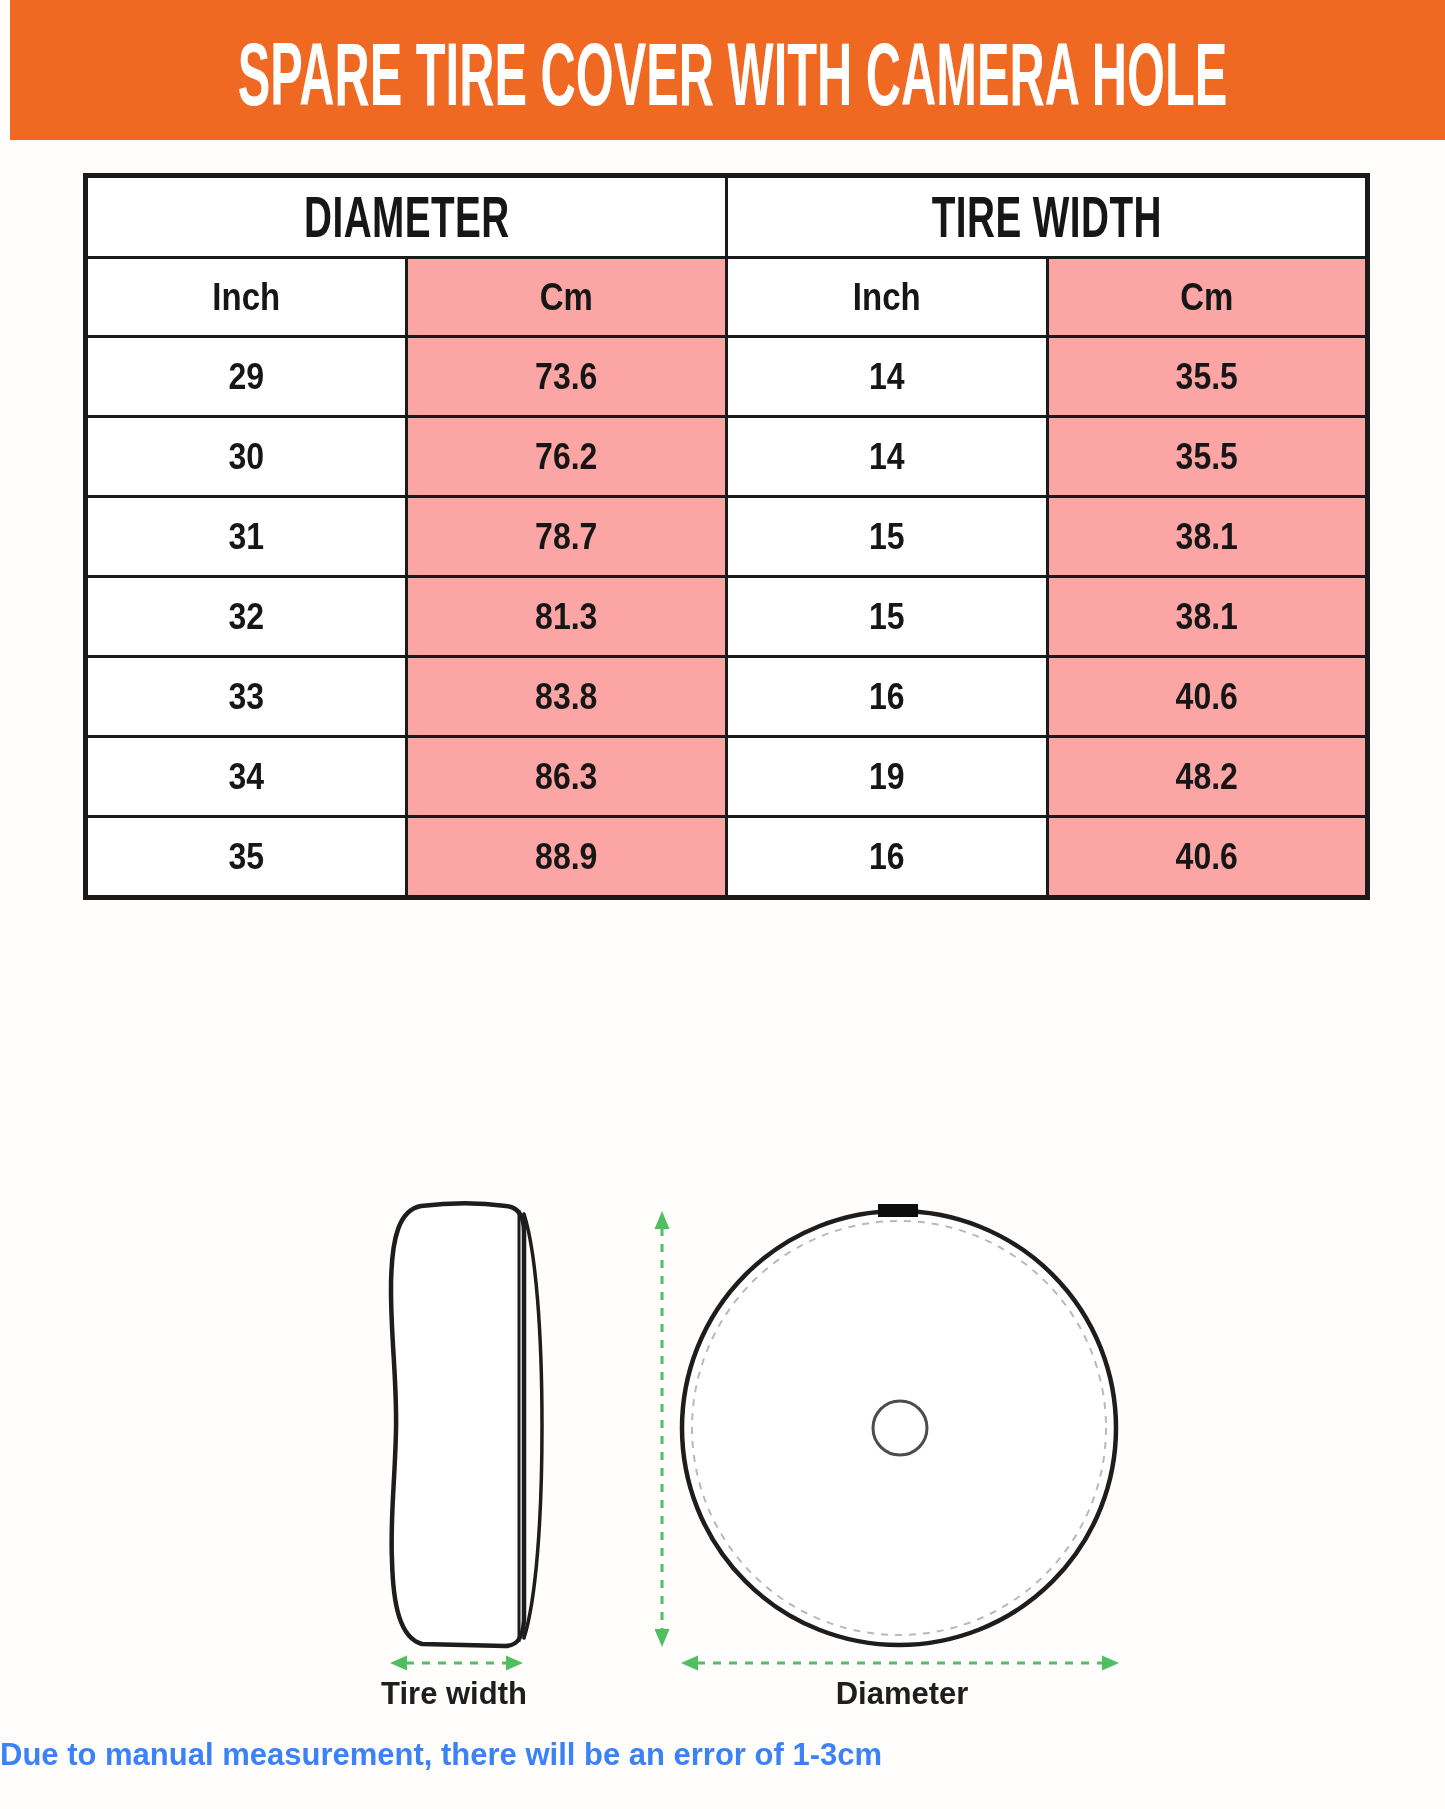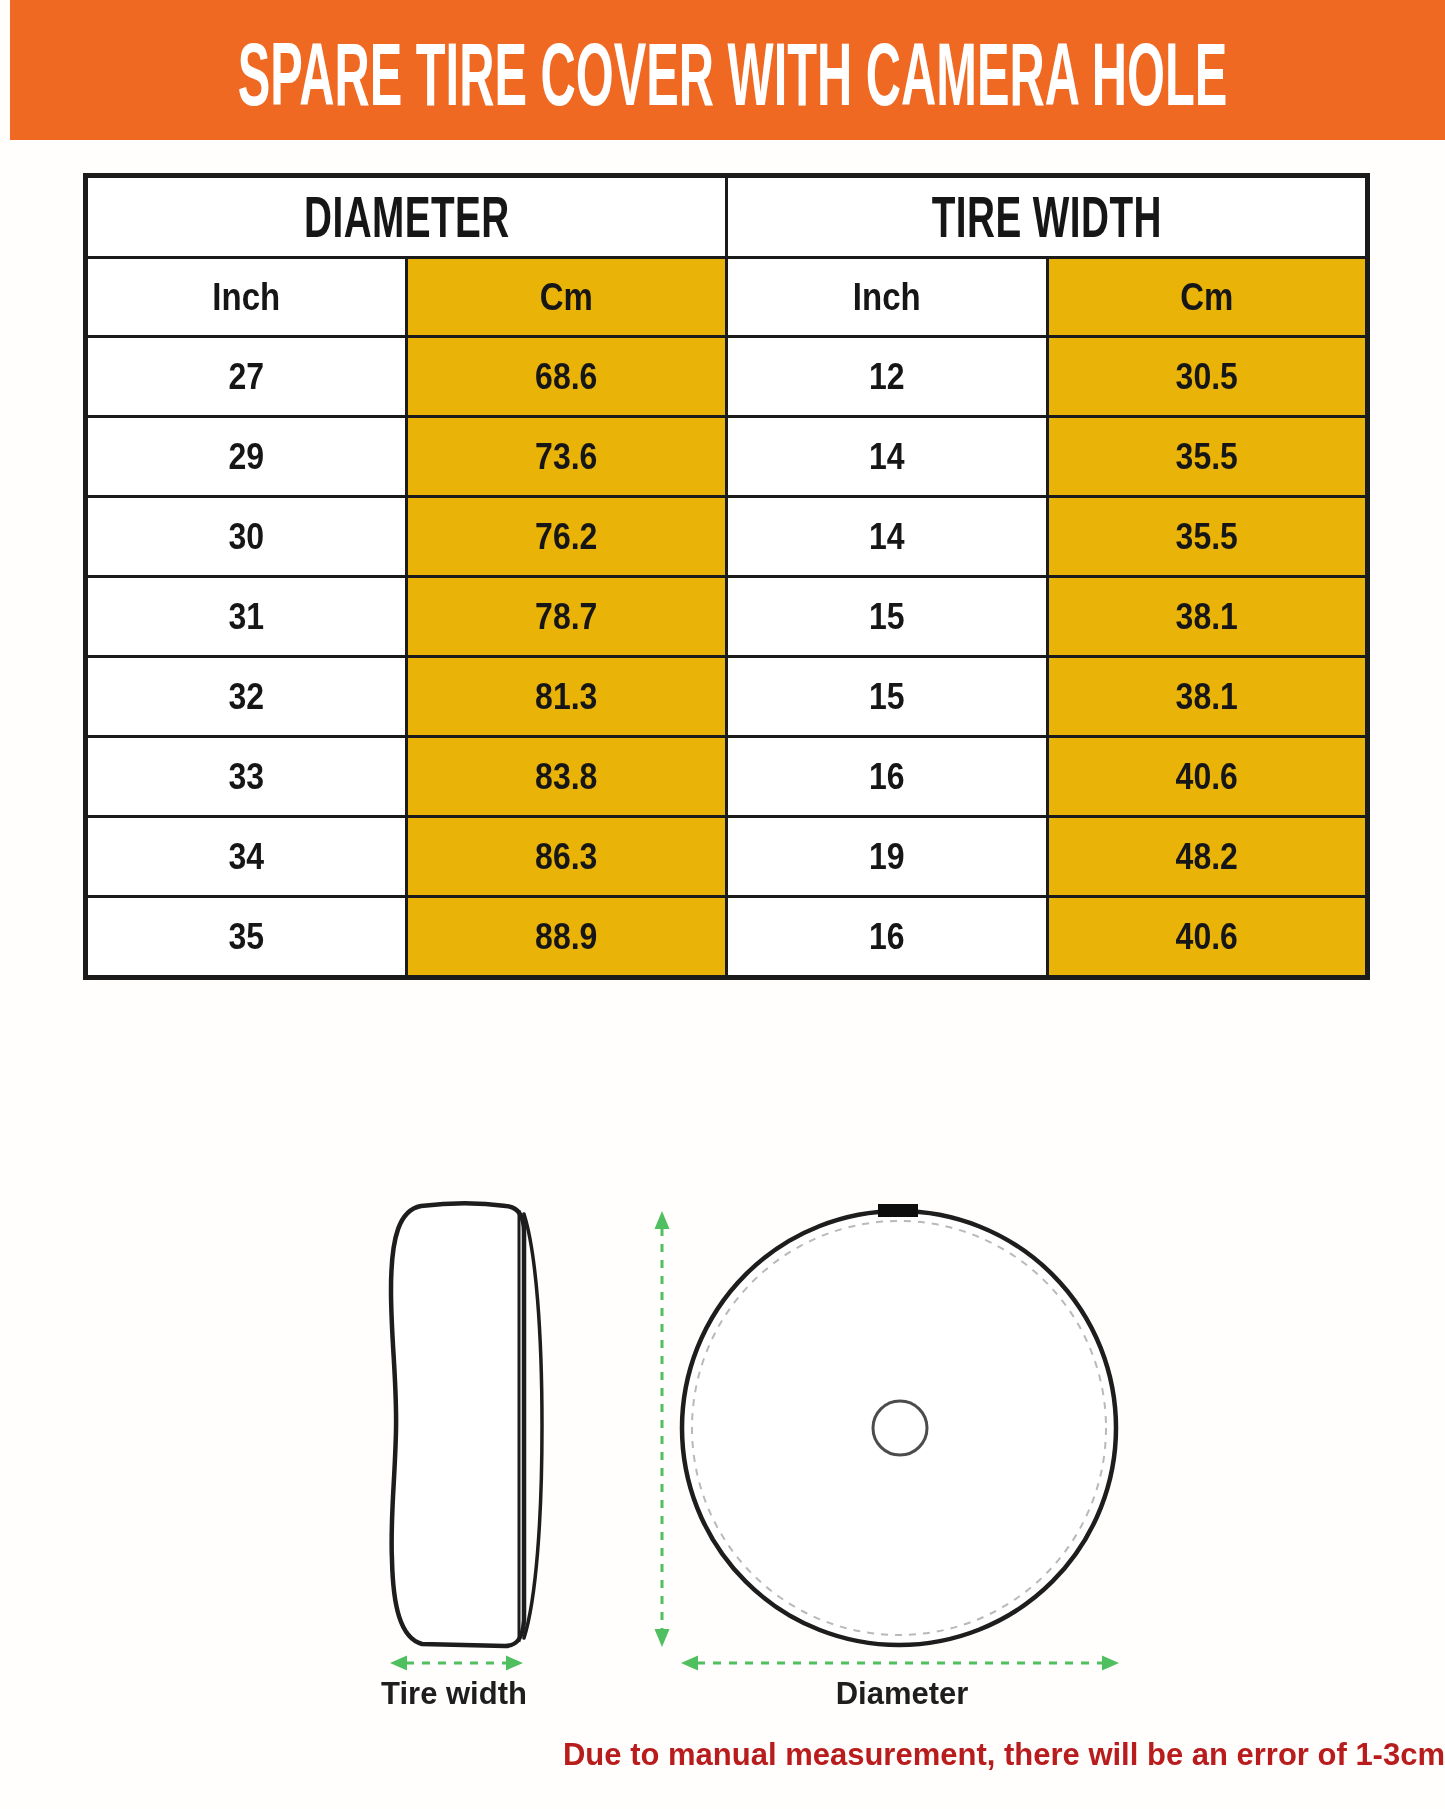--- a/index.html
+++ b/index.html
@@ -16,33 +16,33 @@
   table.size-table{position:absolute;left:83px;top:173px;width:1287px;
                    border-collapse:collapse;table-layout:fixed;background:#ffffff;}
   table.size-table col{width:25%;}
   table.size-table th,table.size-table td{
       border:3px solid #1b1b1b;text-align:center;vertical-align:middle;
       color:#161616;padding:0;}
   table.size-table{border:5px solid #1b1b1b;}
   tr.group-row th{height:78px;font-size:44px;font-weight:bold;background:#ffffff;}
   tr.unit-row th{height:76px;font-size:33px;font-weight:bold;}
   tbody td{height:77px;font-size:32px;font-weight:bold;}
-  .col-cm{background:#eab308;}
+  .col-cm{background:#fca5a5;}
   .col-inch{background:#ffffff;text-decoration:underline;}
   .tt{display:inline-block;transform:scaleY(1.18);}
   .tg{display:inline-block;transform:scale(0.88,1.3);letter-spacing:0.5px;}
 
   
   svg.diagram{position:absolute;left:320px;top:1190px;width:860px;height:530px;}
   .diag-label{font-family:"Liberation Sans","DejaVu Sans",sans-serif;
               font-size:31px;font-weight:bold;fill:#1e1e1e;text-anchor:middle;}
 
   
-  .note{position:absolute;left:0;top:1737px;width:1445px;text-align:right;
-        color:#b91c1c;font-size:31px;font-weight:bold;white-space:nowrap;}
+  .note{position:absolute;left:0;top:1737px;width:1445px;text-align:left;
+        color:#3b82f6;font-size:31px;font-weight:bold;white-space:nowrap;}
 </style>
 </head>
 <body>
 
 <div class="page">
 
   <header class="banner">
     <h1>SPARE TIRE COVER WITH CAMERA HOLE</h1>
   </header>
 
@@ -59,26 +59,20 @@
         <th colspan="2"><span class="tg">TIRE WIDTH</span></th>
       </tr>
       <tr class="unit-row">
         <th class="col-inch"><span class="tt">Inch</span></th>
         <th class="col-cm"><span class="tt">Cm</span></th>
         <th class="col-inch"><span class="tt">Inch</span></th>
         <th class="col-cm"><span class="tt">Cm</span></th>
       </tr>
     </thead>
     <tbody>
-      <tr>
-        <td class="col-inch"><span class="tt">27</span></td>
-        <td class="col-cm"><span class="tt">68.6</span></td>
-        <td class="col-inch"><span class="tt">12</span></td>
-        <td class="col-cm"><span class="tt">30.5</span></td>
-      </tr>
       <tr>
         <td class="col-inch"><span class="tt">29</span></td>
         <td class="col-cm"><span class="tt">73.6</span></td>
         <td class="col-inch"><span class="tt">14</span></td>
         <td class="col-cm"><span class="tt">35.5</span></td>
       </tr>
       <tr>
         <td class="col-inch"><span class="tt">30</span></td>
         <td class="col-cm"><span class="tt">76.2</span></td>
         <td class="col-inch"><span class="tt">14</span></td>

